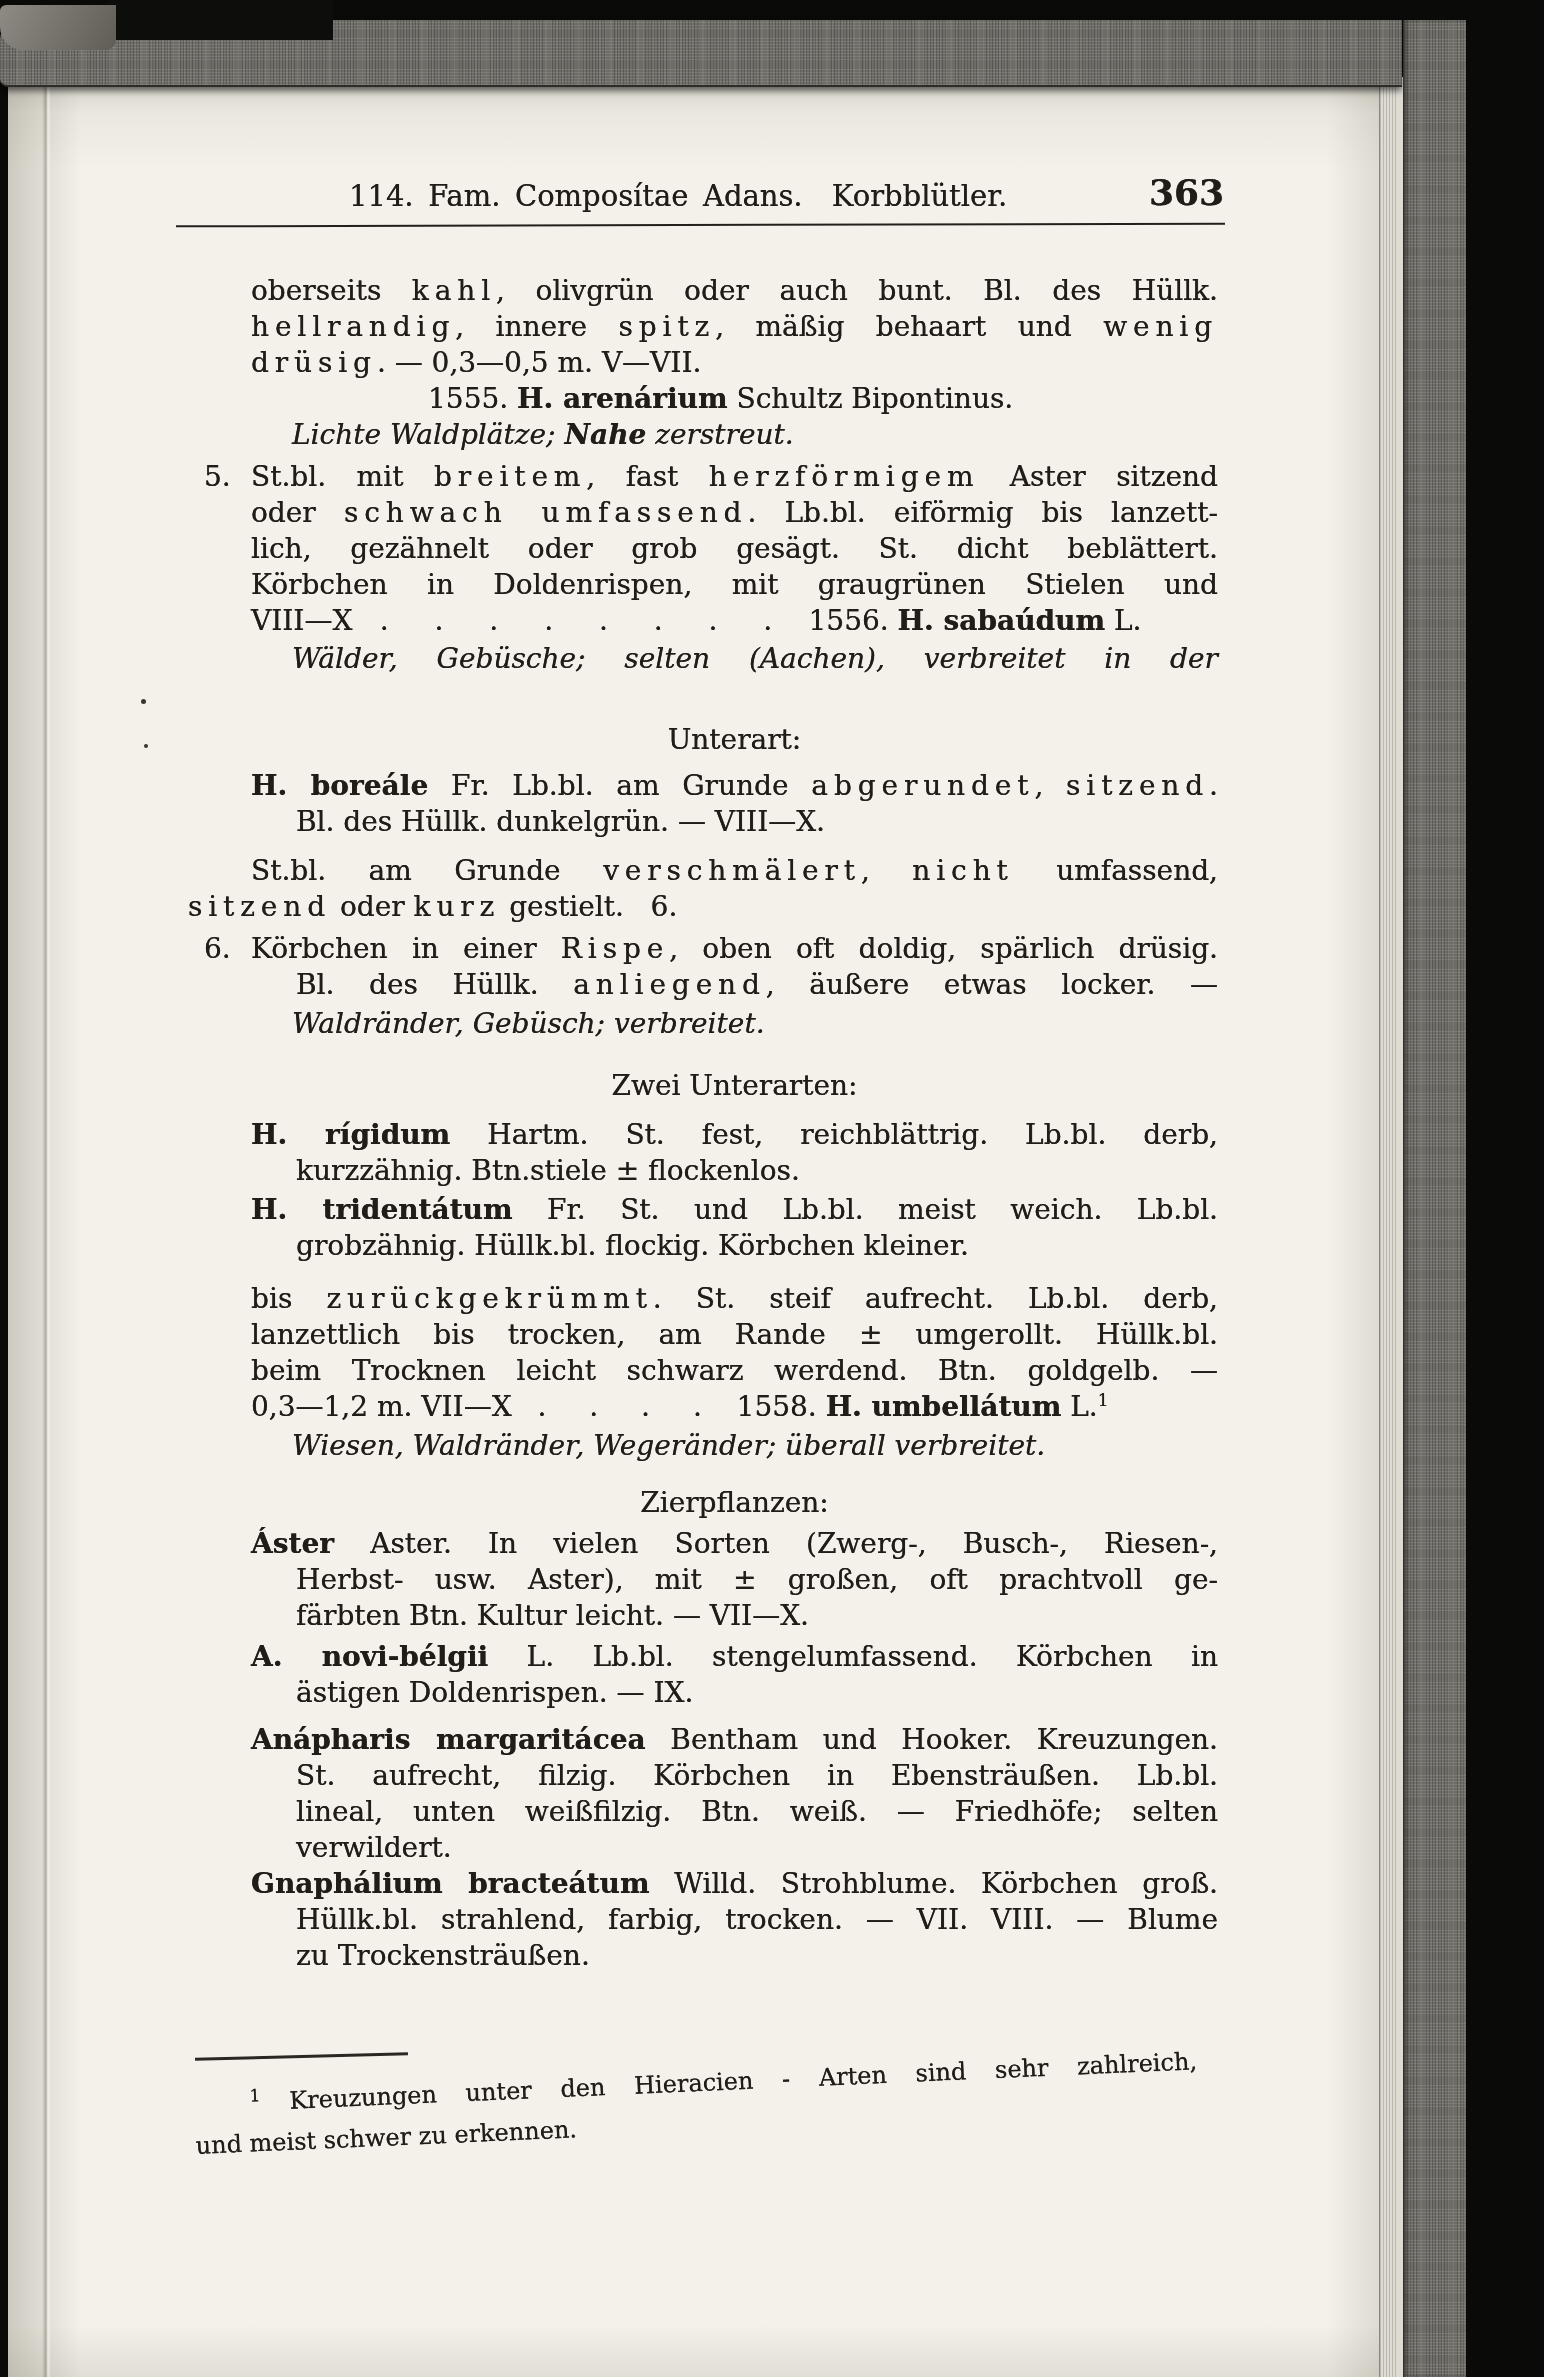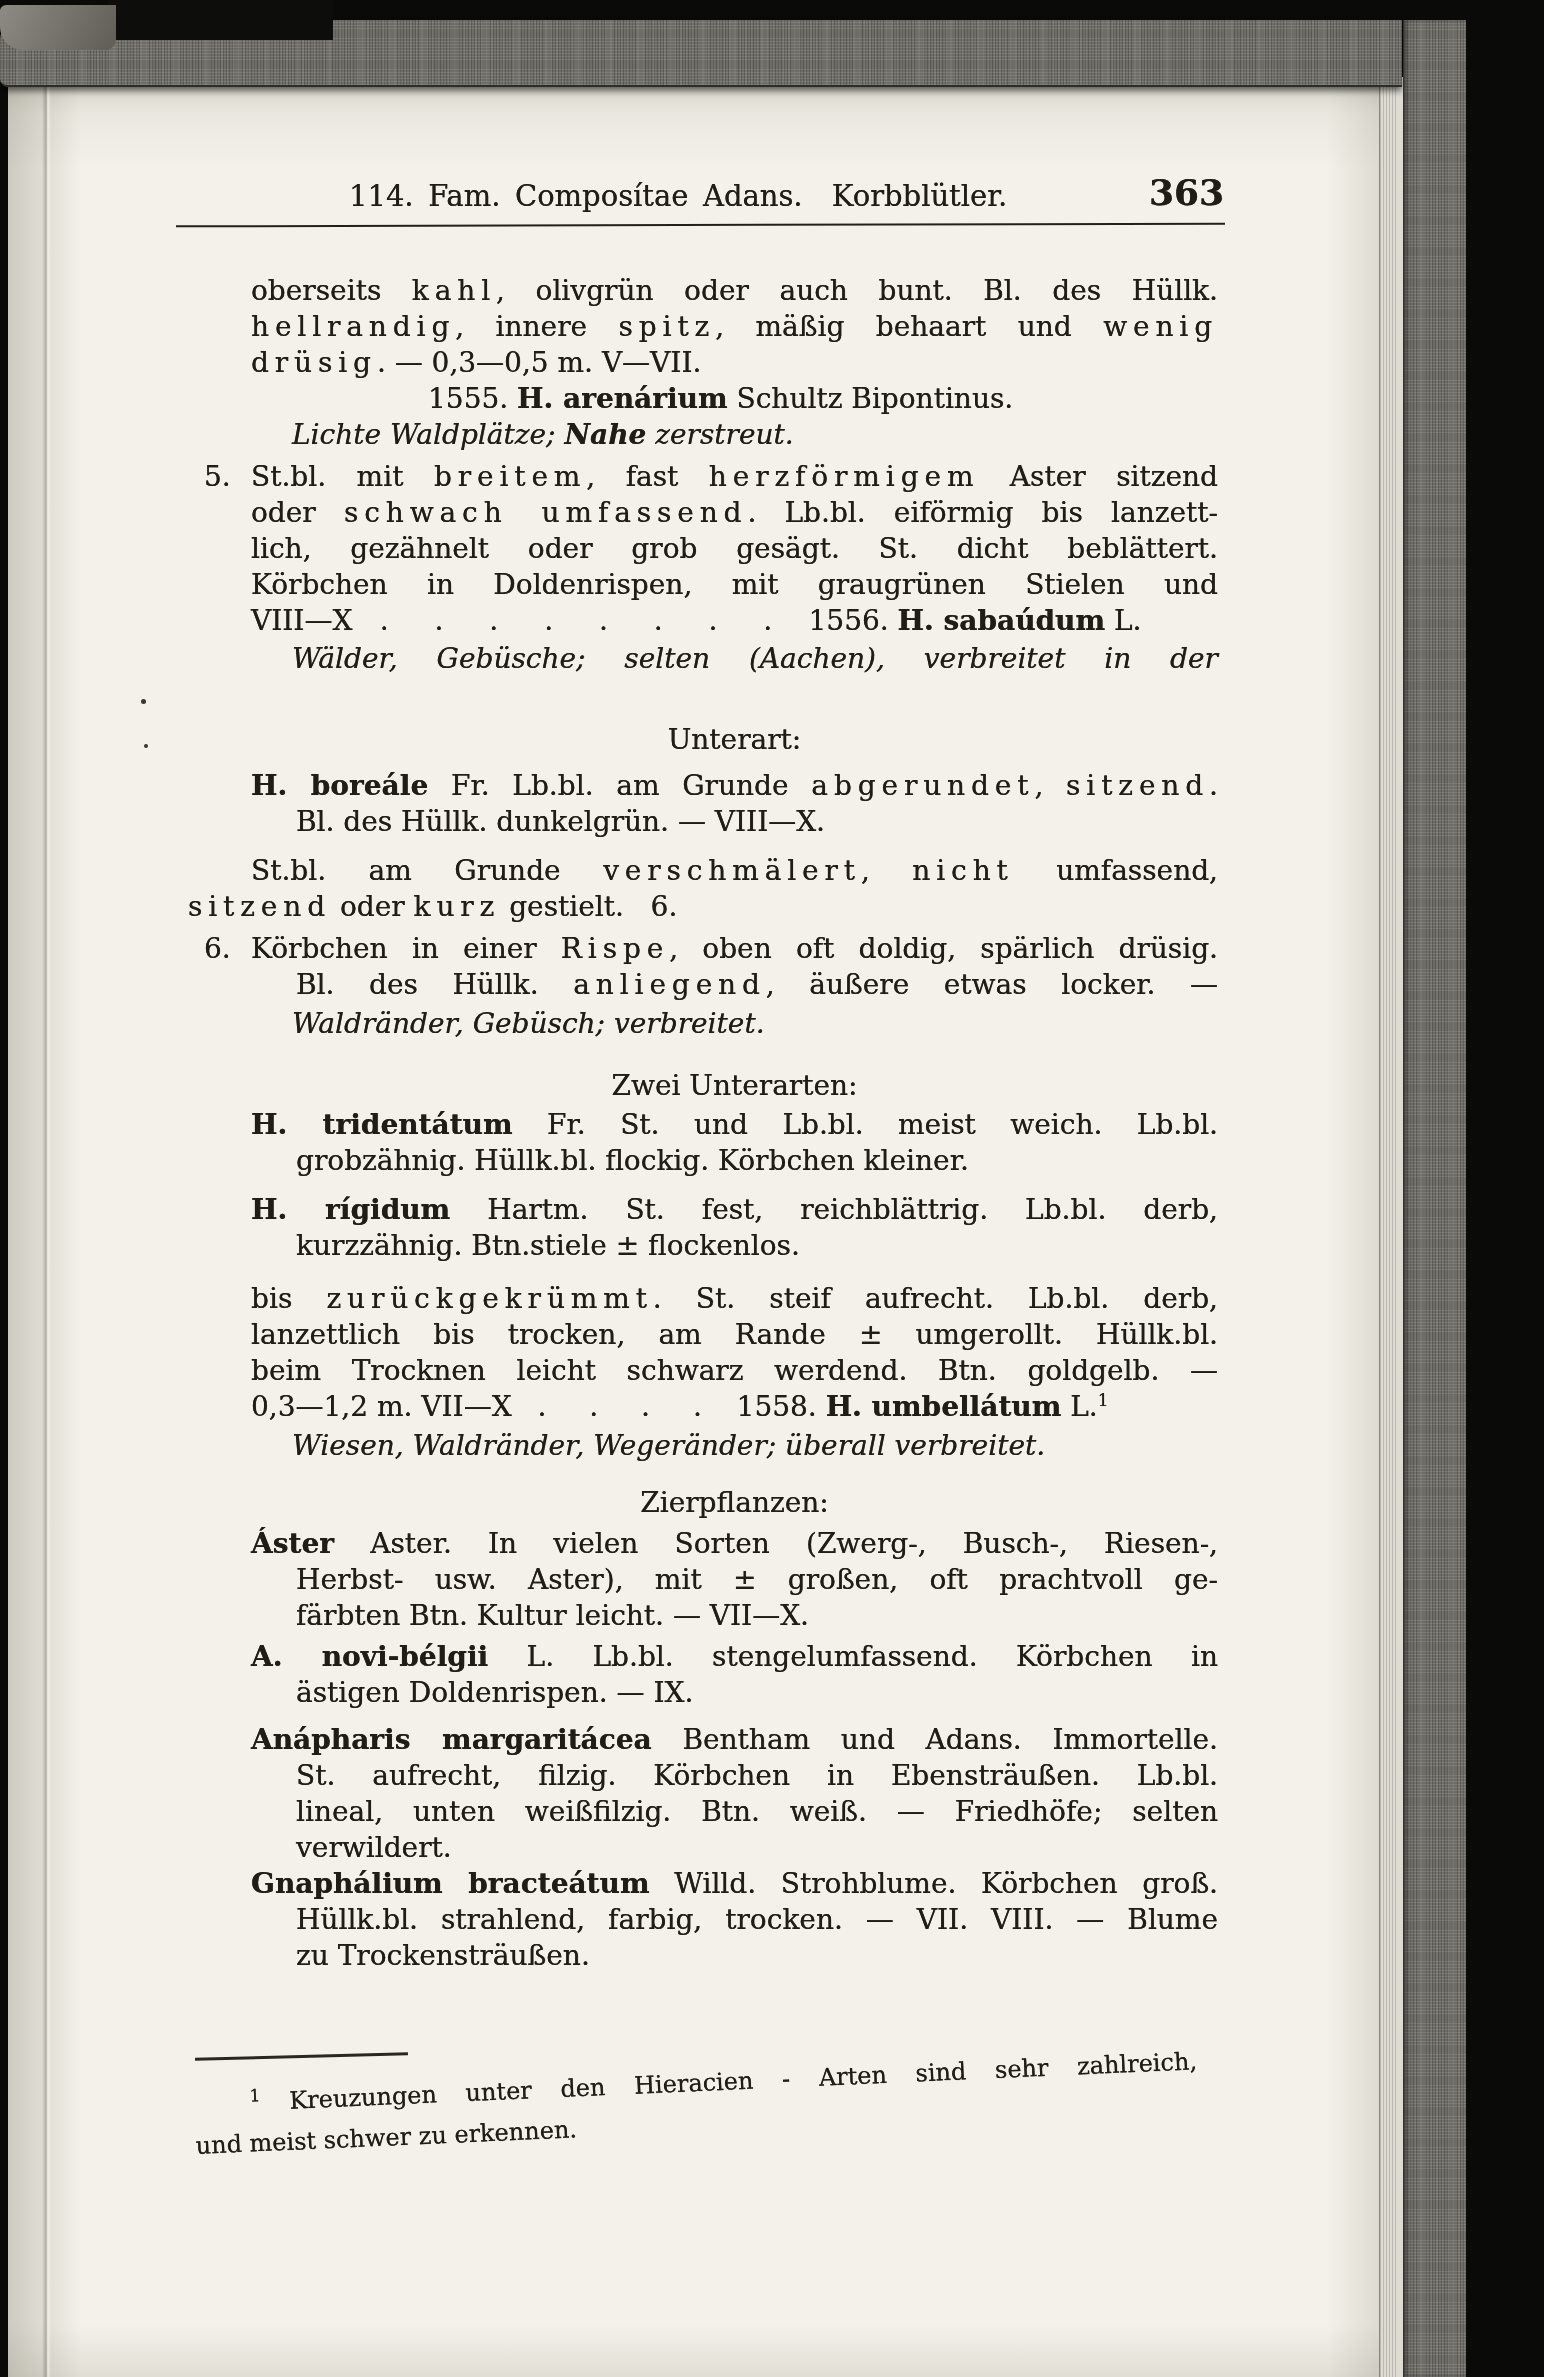--- a/index.html
+++ b/index.html
@@ -121,27 +121,27 @@
     <div class="block" style="margin-top: 6.2px;">
       <div class="line j" style="position: relative;"><span class="num">6.</span><span>Körbchen in einer </span><span class="sp">Rispe</span><span>, oben oft doldig, spärlich drüsig.</span></div>
       <div class="line r-cont j"><span>Bl. des Hüllk. </span><span class="sp">anliegend</span><span>, äußere etwas locker. —</span></div>
     </div>
     <div class="block" style="margin-top: 3.1px;">
       <div class="line r-hab"><span>Waldränder, Gebüsch; verbreitet.</span></div>
     </div>
     <div class="block" style="margin-top: 26px;">
       <div class="line r-center"><span>Zwei Unterarten:</span></div>
     </div>
+    <div class="block" style="margin-top: 12.4px;">
+      <div class="line j"><span class="b">H. rígidum</span><span> Hartm. St. fest, reichblättrig. Lb.bl. derb,</span></div>
+      <div class="line r-cont"><span>kurzzähnig. Btn.stiele ± flockenlos.</span></div>
+    </div>
     <div class="block" style="margin-top: 3.1px;">
       <div class="line j"><span class="b">H. tridentátum</span><span> Fr. St. und Lb.bl. meist weich. Lb.bl.</span></div>
       <div class="line r-cont"><span>grobzähnig. Hüllk.bl. flockig. Körbchen kleiner.</span></div>
-    </div>
-    <div class="block" style="margin-top: 12.4px;">
-      <div class="line j"><span class="b">H. rígidum</span><span> Hartm. St. fest, reichblättrig. Lb.bl. derb,</span></div>
-      <div class="line r-cont"><span>kurzzähnig. Btn.stiele ± flockenlos.</span></div>
     </div>
     <div class="block" style="margin-top: 17px;">
       <div class="line j"><span>bis </span><span class="sp">zurückgekrümmt</span><span>. St. steif aufrecht. Lb.bl. derb,</span></div>
       <div class="line j"><span>lanzettlich bis trocken, am Rande ± umgerollt. Hüllk.bl.</span></div>
       <div class="line j"><span>beim Trocknen leicht schwarz werdend. Btn. goldgelb. —</span></div>
       <div class="line"><span>0,3—1,2 m. VII—X</span><span class="d2"> . . . .</span><span>&nbsp; 1558. </span><span class="b">H. umbellátum</span><span> L.</span><span class="su">1</span></div>
     </div>
     <div class="block" style="margin-top: 3.1px;">
       <div class="line r-hab"><span>Wiesen, Waldränder, Wegeränder; überall verbreitet.</span></div>
     </div>
@@ -151,21 +151,21 @@
     <div class="block" style="margin-top: 5px;">
       <div class="line j"><span class="b">Áster</span><span> Aster. In vielen Sorten (Zwerg-, Busch-, Riesen-,</span></div>
       <div class="line r-cont j"><span>Herbst- usw. Aster), mit ± großen, oft prachtvoll ge-</span></div>
       <div class="line r-cont"><span>färbten Btn. Kultur leicht. — VII—X.</span></div>
     </div>
     <div class="block" style="margin-top: 4.6px;">
       <div class="line j"><span class="b">A. novi-bélgii</span><span> L. Lb.bl. stengelumfassend. Körbchen in</span></div>
       <div class="line r-cont"><span>ästigen Doldenrispen. — IX.</span></div>
     </div>
     <div class="block" style="margin-top: 10.8px;">
-      <div class="line j"><span class="b">Anápharis margaritácea</span><span> Bentham und Adans. Immortelle.</span></div>
+      <div class="line j"><span class="b">Anápharis margaritácea</span><span> Bentham und Hooker. Kreuzungen.</span></div>
       <div class="line r-cont j"><span>St. aufrecht, filzig. Körbchen in Ebensträußen. Lb.bl.</span></div>
       <div class="line r-cont j"><span>lineal, unten weißfilzig. Btn. weiß. — Friedhöfe; selten</span></div>
       <div class="line r-cont"><span>verwildert.</span></div>
     </div>
     <div class="block">
       <div class="line j"><span class="b">Gnaphálium bracteátum</span><span> Willd. Strohblume. Körbchen groß.</span></div>
       <div class="line r-cont j"><span>Hüllk.bl. strahlend, farbig, trocken. — VII. VIII. — Blume</span></div>
       <div class="line r-cont"><span>zu Trockensträußen.</span></div>
     </div>
   </div>

